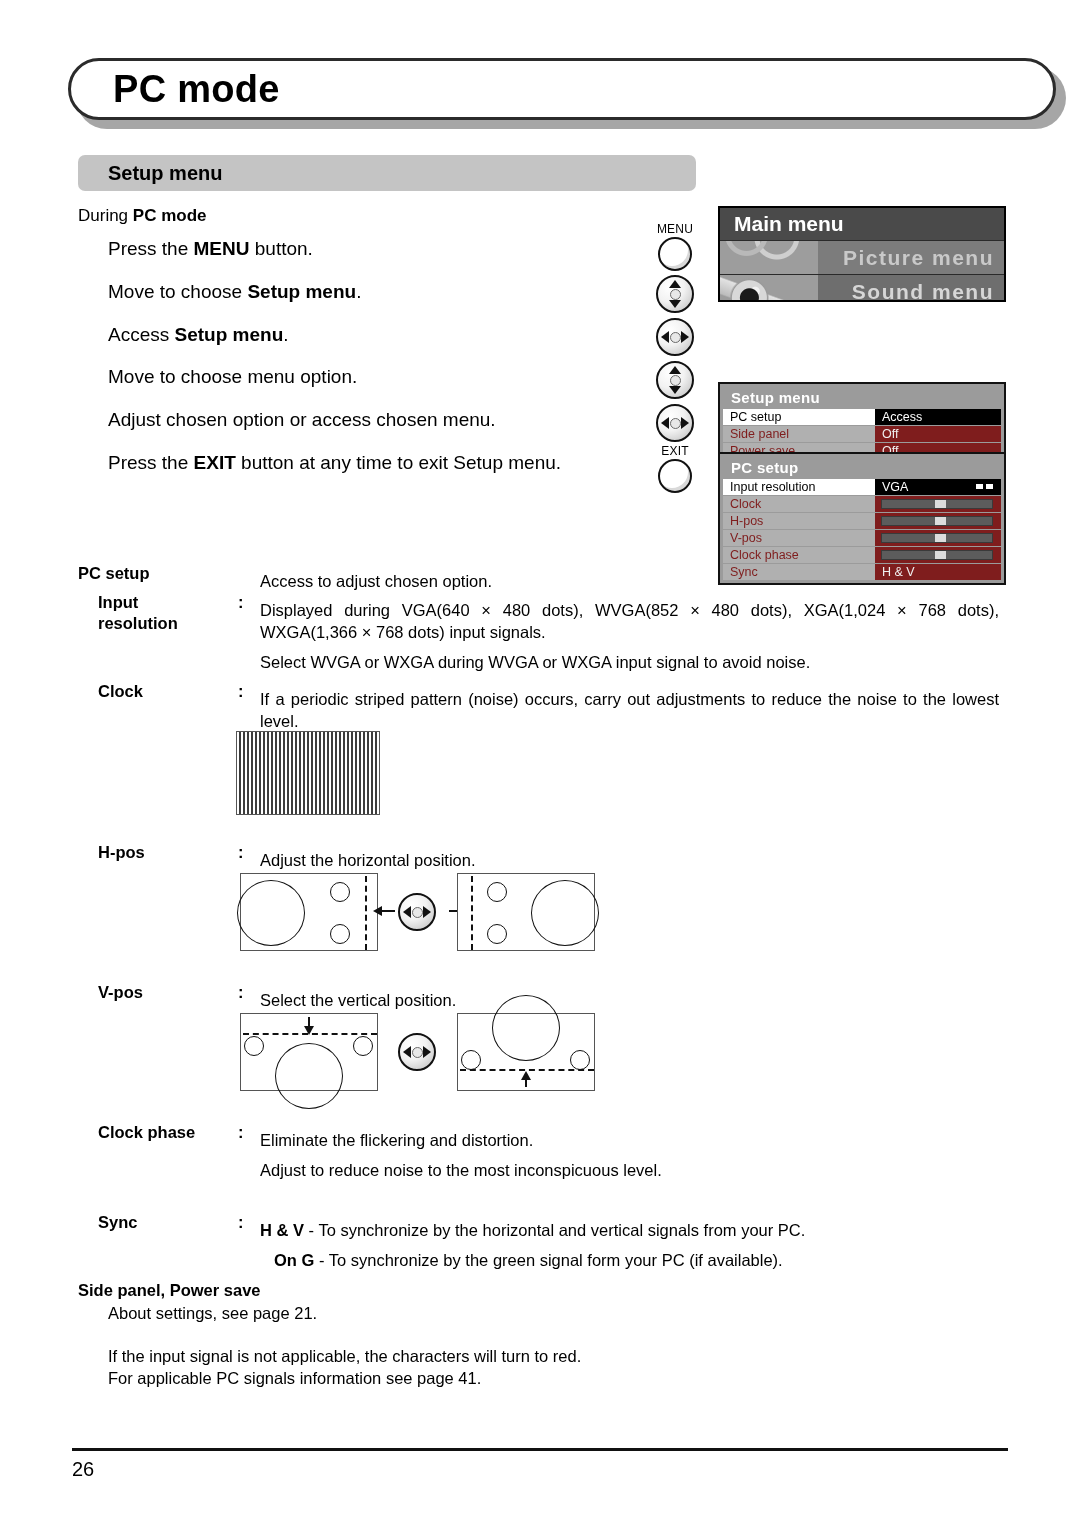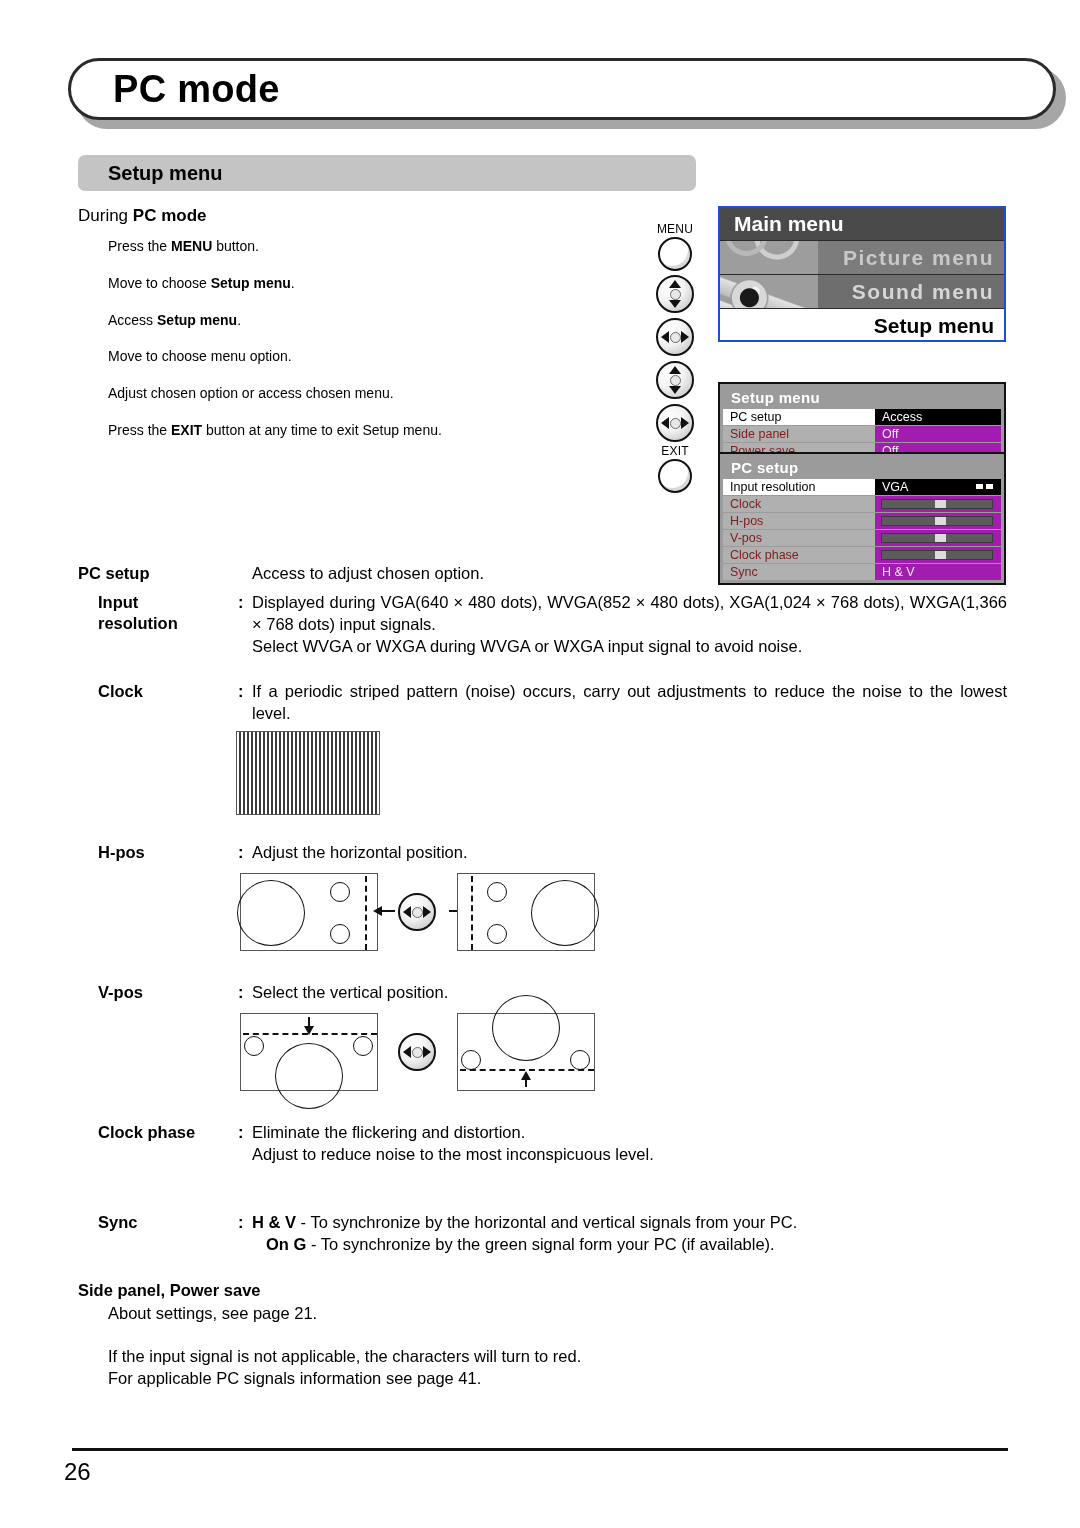--- a/index.html
+++ b/index.html
@@ -35,21 +35,21 @@
     background:#c4c4c4;border-radius:7px;
   }
   .section-bar-text{
     position:absolute;left:30px;top:7px;
     font-size:20px;font-weight:bold;color:#000;
   }
 
   
   .intro{position:absolute;left:78px;top:206px;width:570px;}
   .intro .lead{font-size:17px;margin:0 0 12px 0;}
-  .intro .step{font-size:14px;margin:0 0 20px 30px;line-height:1.2;}
+  .intro .step{font-size:19px;margin:0 0 20px 30px;line-height:1.2;}
   .intro .step.last{margin-bottom:0;}
   b{font-weight:bold;}
 
   
   .remote{position:absolute;left:646px;top:222px;width:60px;}
   .rb{position:absolute;left:0;width:58px;text-align:center;}
   .rb-cap{font-size:12px;line-height:14px;letter-spacing:.2px;}
   .btn-plain{
     width:34px;height:34px;border-radius:50%;
     border:2.5px solid #111;background:#fff;margin:1px auto 0 auto;
@@ -67,22 +67,22 @@
     border:1.6px solid #6a6a6a;border-radius:50%;background:#e8e8e8;box-sizing:border-box;
   }
   .tri{position:absolute;width:0;height:0;}
   .tri.up{left:50%;margin-left:-6px;top:3px;border-left:6px solid transparent;border-right:6px solid transparent;border-bottom:8px solid #111;}
   .tri.down{left:50%;margin-left:-6px;bottom:3px;border-left:6px solid transparent;border-right:6px solid transparent;border-top:8px solid #111;}
   .tri.left{top:50%;margin-top:-6px;left:3px;border-top:6px solid transparent;border-bottom:6px solid transparent;border-right:8px solid #111;}
   .tri.right{top:50%;margin-top:-6px;right:3px;border-top:6px solid transparent;border-bottom:6px solid transparent;border-left:8px solid #111;}
 
   
   .osd-main{
-    position:absolute;left:718px;top:206px;width:288px;height:136px;
-    border:2px solid #1d4ed8;box-sizing:border-box;background:#8a8a8a;overflow:hidden;
+    position:absolute;left:718px;top:206px;width:288px;height:96px;
+    border:2px solid #000000;box-sizing:border-box;background:#8a8a8a;overflow:hidden;
   }
   .mm-art{
     position:absolute;left:0;top:0;width:98px;height:132px;
     background:
       radial-gradient(circle at 30% 68%, #1a1a1a 0 9px, transparent 10px),
       radial-gradient(circle at 36% 63%, #f2f2f2 0 4px, transparent 5px),
       radial-gradient(circle at 30% 68%, #d8d8d8 0 17px, #9a9a9a 18px, transparent 20px),
       radial-gradient(circle at 27% 20%, transparent 0 16px, #b9b9b9 17px, #b9b9b9 21px, transparent 22px),
       radial-gradient(circle at 58% 22%, transparent 0 17px, #cfcfcf 18px, #cfcfcf 22px, transparent 23px),
       linear-gradient(200deg, transparent 62%, #e2e2e2 63%, #bdbdbd 72%, transparent 73%),
@@ -118,41 +118,41 @@
     font-size:15px;font-weight:bold;color:#fff;
     padding:2px 0 3px 8px;letter-spacing:.3px;
   }
   .osd-row{display:flex;height:16px;margin-bottom:1px;}
   .osd-row:last-child{margin-bottom:0;}
   .osd-lbl{
     width:152px;background:#b0b0b0;color:#7f1d1d;font-size:12.5px;
     line-height:16px;padding-left:7px;box-sizing:border-box;white-space:nowrap;
   }
   .osd-val{
-    flex:1;background:#a21caf;color:#f0f0f0;font-size:12.5px;
+    flex:1;background:#7f1d1d;color:#f0f0f0;font-size:12.5px;
     line-height:16px;padding-left:7px;box-sizing:border-box;position:relative;
   }
   .osd-row.sel .osd-lbl{background:#ffffff;color:#000;}
   .osd-row.sel .osd-val{background:#000000;color:#ffffff;}
   .osd-arrows{position:absolute;right:8px;top:5px;display:flex;gap:3px;}
   .osd-arrows i{display:block;width:7px;height:5px;background:#fff;}
   .slider{
     position:absolute;left:6px;top:3px;right:8px;height:10px;
     background:#5c5c5c;border:1px solid #3a3a3a;box-sizing:border-box;
   }
   .slider .thumb{
     position:absolute;left:48%;top:0;width:11px;height:8px;background:#dcdcdc;
   }
 
   
   .def{position:absolute;display:flex;}
   .def .term{font-size:16.5px;font-weight:bold;line-height:1.3;}
   .def .colon{font-size:16.5px;font-weight:bold;width:14px;line-height:1.3;}
   .def .desc{font-size:16.5px;line-height:1.32;}
-  .desc p{margin:0;}
+  .desc p{margin:8px;}
   .just{text-align:justify;}
 
   
   .fig-stripes{
     position:absolute;left:236px;top:731px;width:144px;height:84px;
     border:1px solid #555;box-sizing:border-box;
     background:repeating-linear-gradient(90deg,#ffffff 0 2px,#3c3c3c 2px 4px);
   }
   .screen{
     position:absolute;border:1px solid #555;box-sizing:border-box;background:#fff;
@@ -163,21 +163,21 @@
   .arw{position:absolute;width:0;height:0;}
   .arw-l{border-top:5px solid transparent;border-bottom:5px solid transparent;border-right:9px solid #111;}
   .arw-r{border-top:5px solid transparent;border-bottom:5px solid transparent;border-left:9px solid #111;}
   .arw-d{border-left:5px solid transparent;border-right:5px solid transparent;border-top:9px solid #111;}
   .arw-u{border-left:5px solid transparent;border-right:5px solid transparent;border-bottom:9px solid #111;}
   .arw-stem-h{position:absolute;height:2px;background:#111;}
   .arw-stem-v{position:absolute;width:2px;background:#111;}
 
   
   .footer-rule{position:absolute;left:72px;top:1448px;width:936px;height:3px;background:#111;}
-  .page-num{position:absolute;left:64px;top:1458px;font-size:24px;}
+  .page-num{position:absolute;left:72px;top:1458px;font-size:20px;}
 </style>
 </head>
 <body>
 
 <div class="page">
 
   <div class="title-wrap">
     <div class="title-shadow"></div>
     <div class="title-box"></div>
     <div class="title-text">PC mode</div>

